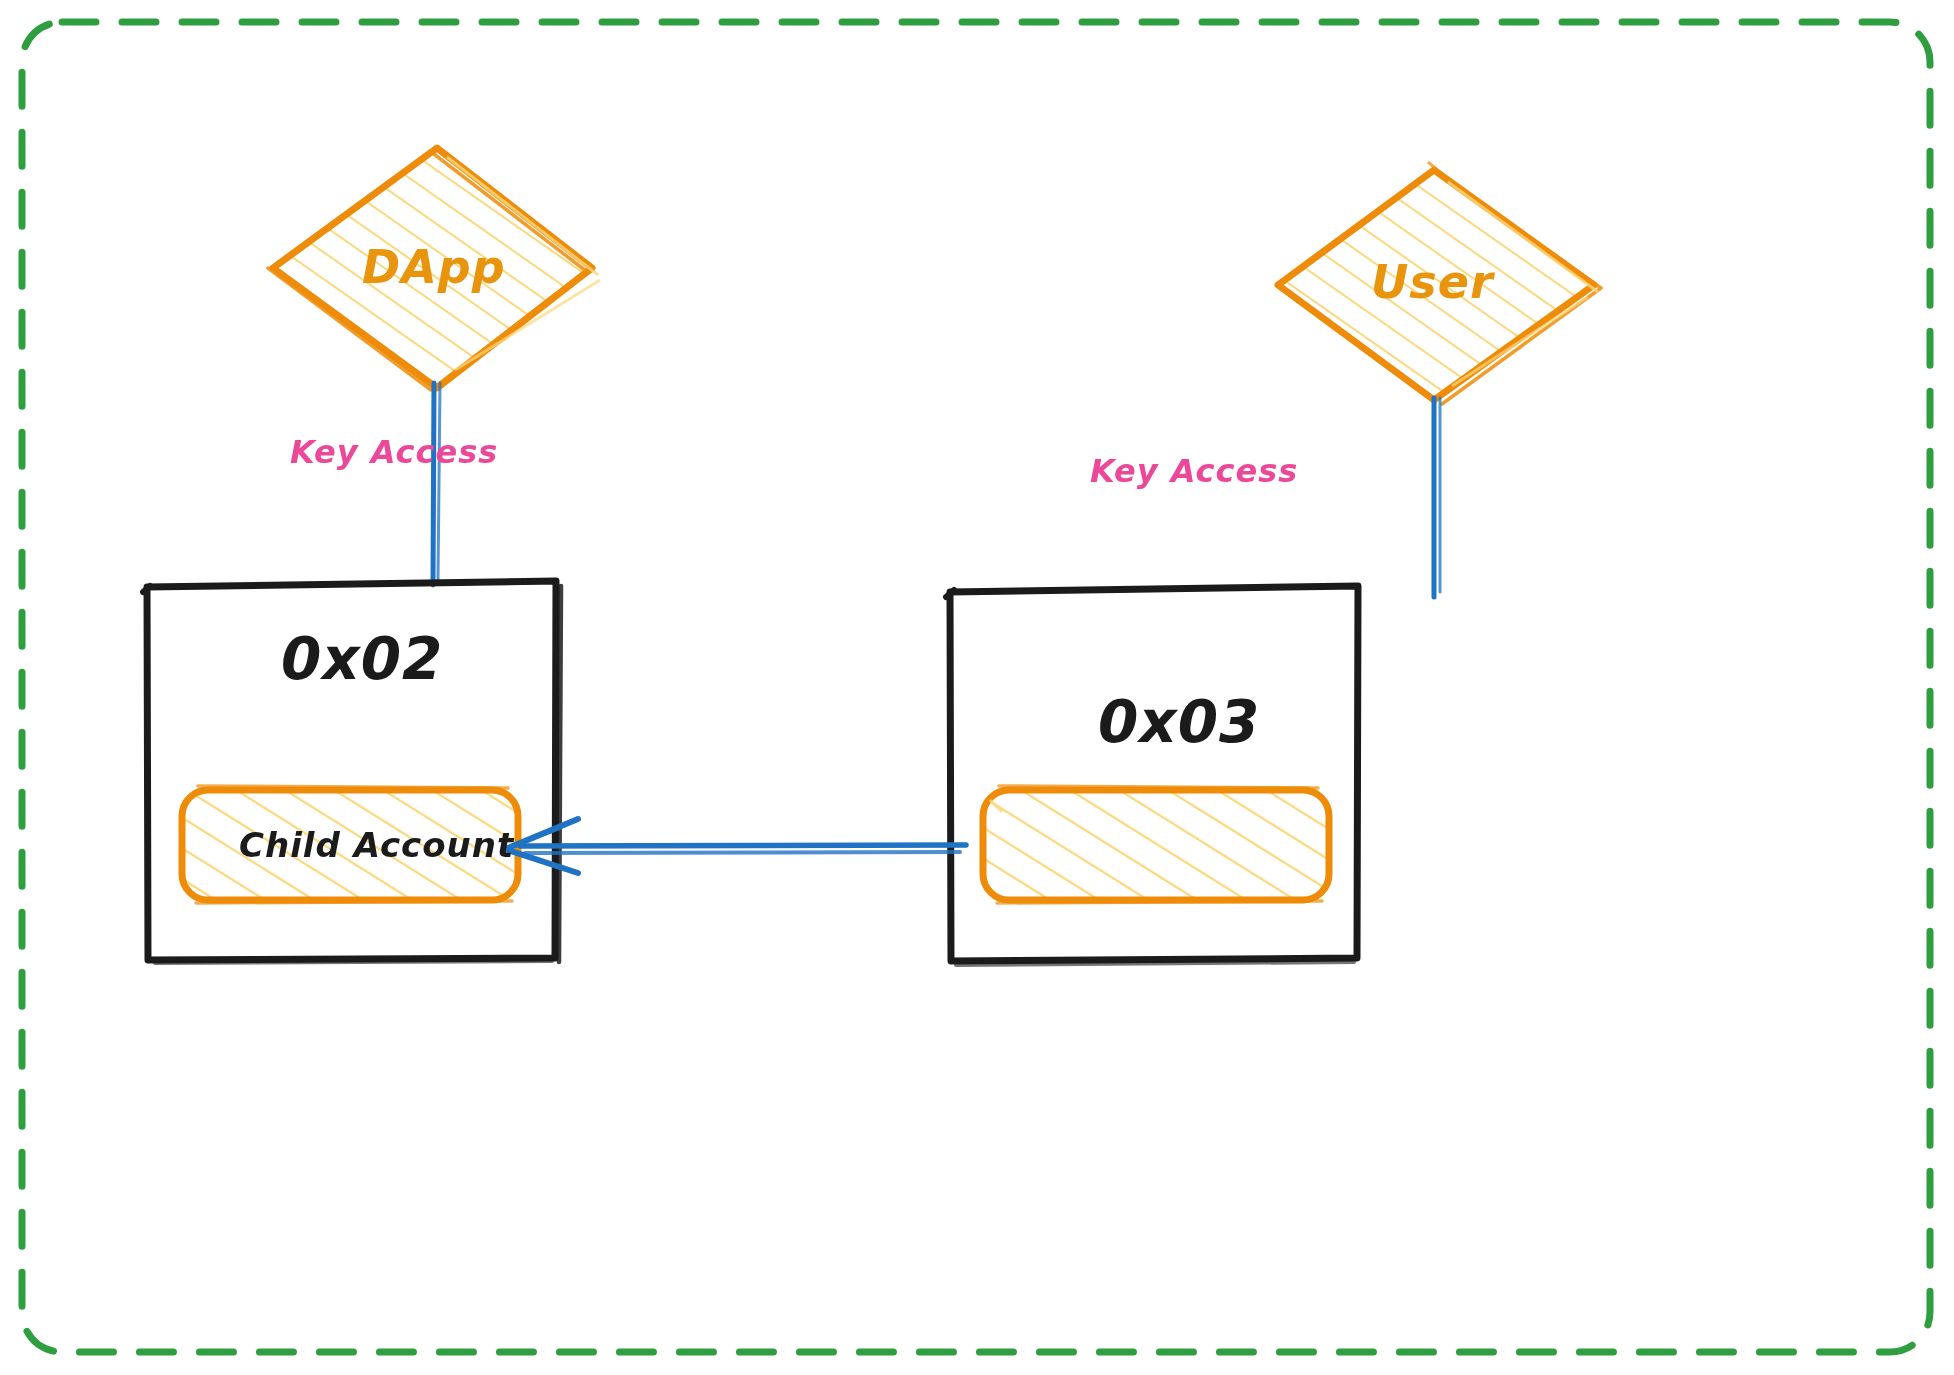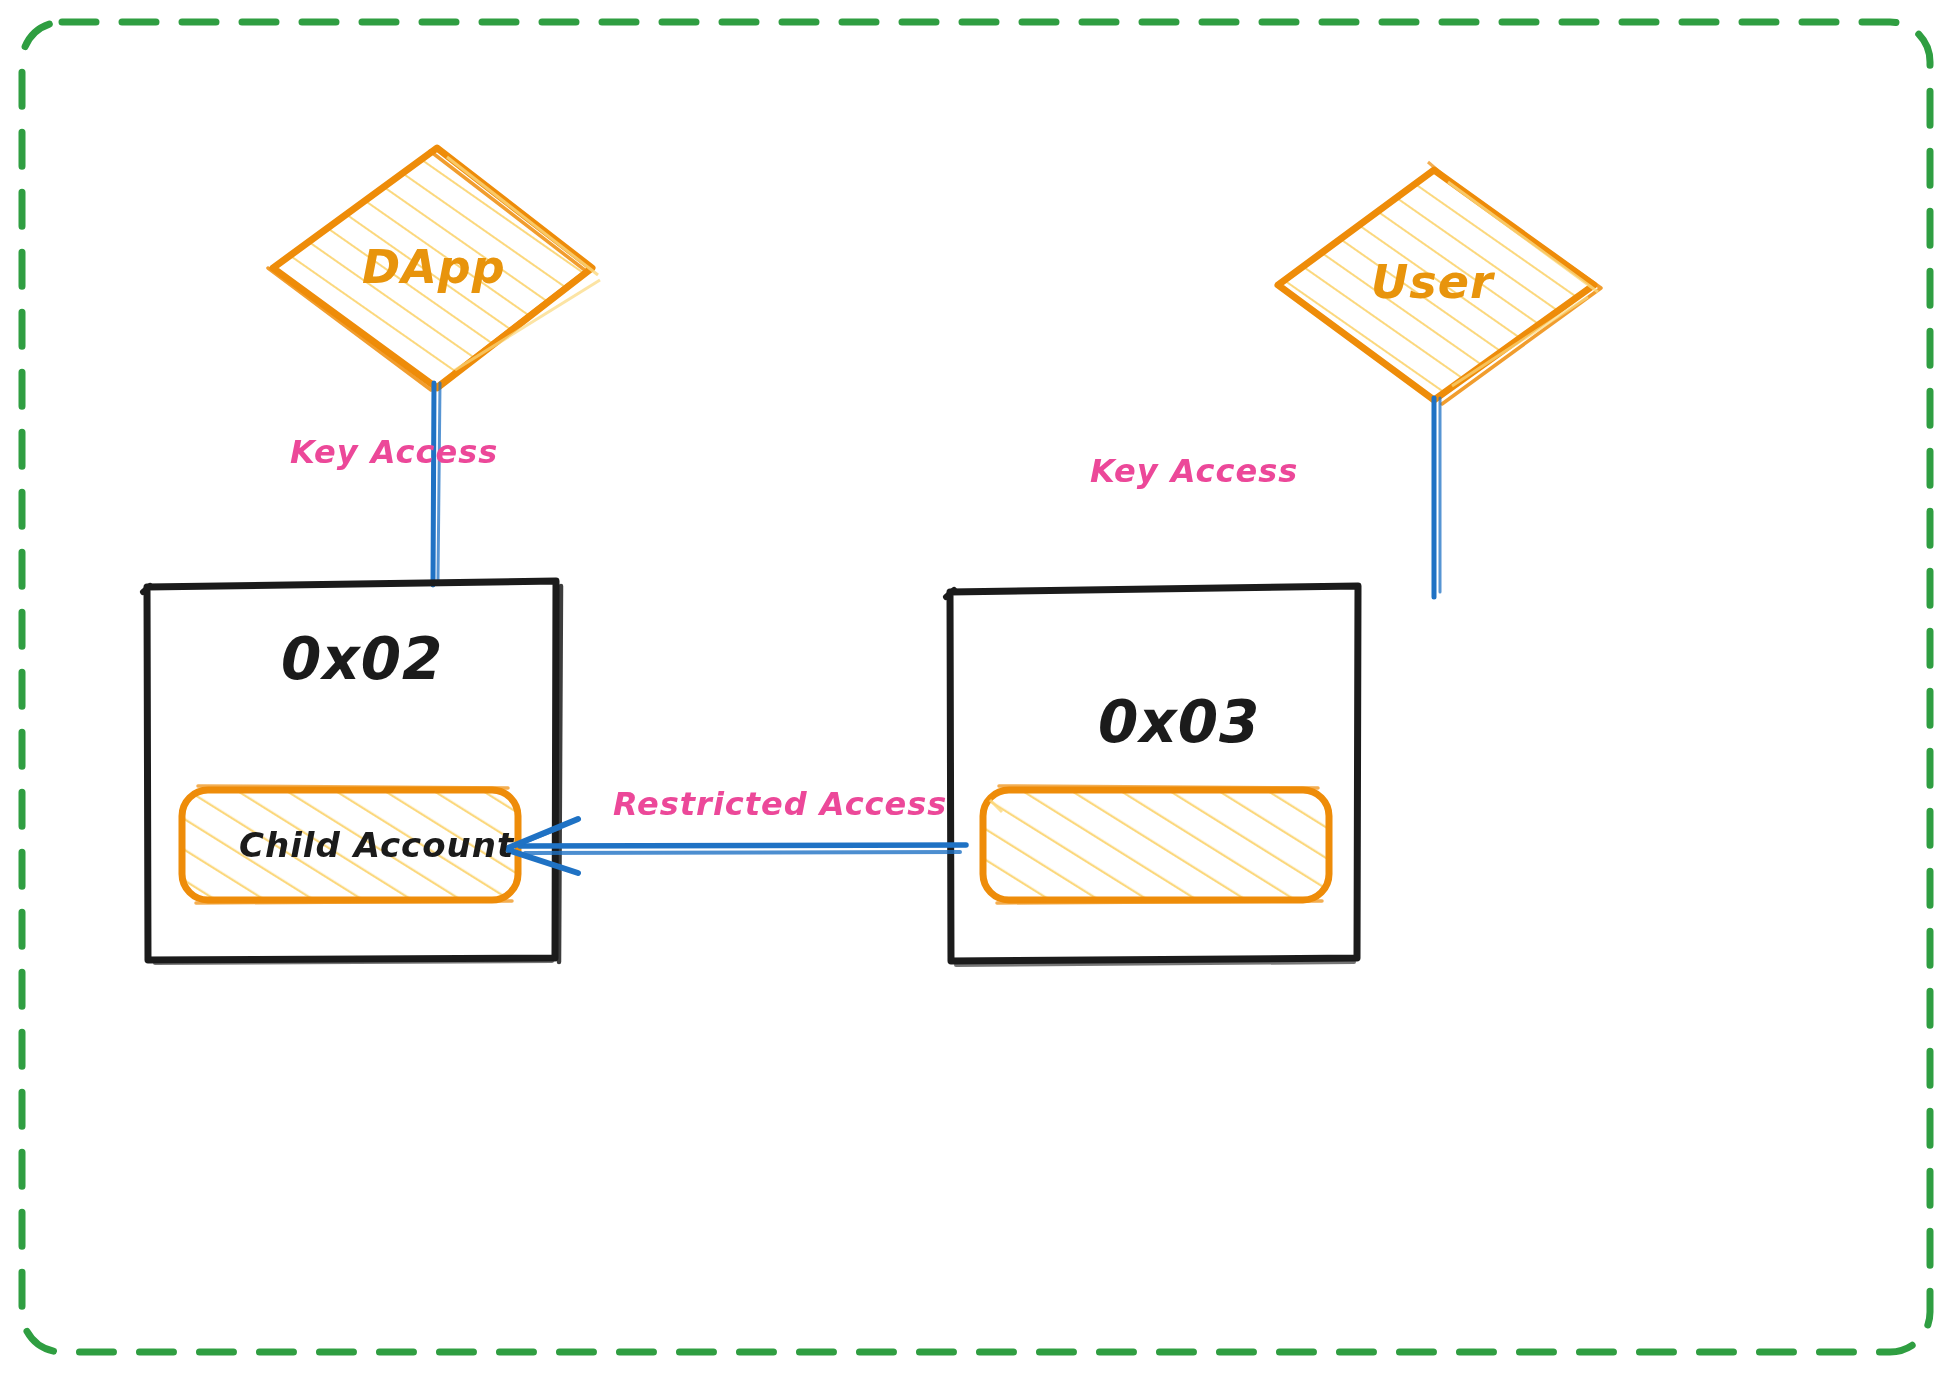--- a/index.html
+++ b/index.html
@@ -147,15 +147,14 @@
 
   <div class="lbl edge-label" style="left:1090px; top:452px;">Key Access</div>
 
   <div class="lbl box-label" style="left:281px; top:625px;">0x02</div>
 
   <div class="lbl box-label" style="left:1098px; top:656px;margin-top:32px;">0x03</div>
 
   <div class="lbl acct-label" style="left:239px; top:825px;">Child Account</div>
 
 
-  <div class="lbl edge-label" style="left:613px; top:785px;">Restricted Access</div>
 
 </div>
 
 </body></html>

